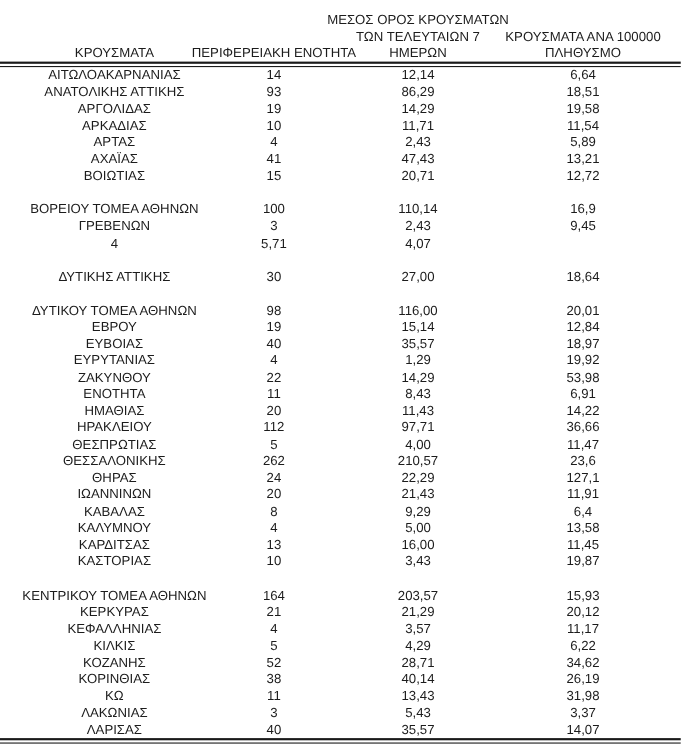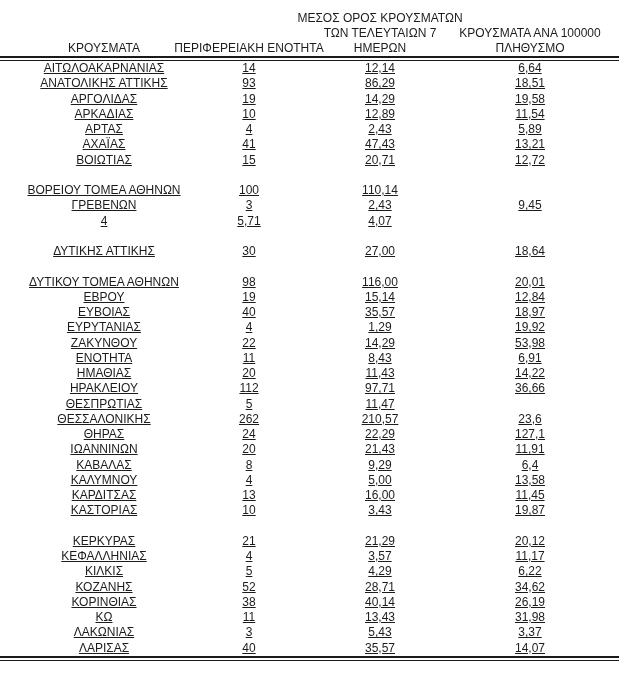--- a/index.html
+++ b/index.html
@@ -39,21 +39,20 @@
   .th span {
     white-space: nowrap;
   }
   .rule {
     height: 2px;
     border-top: 2px solid #1a1a1a;
     border-bottom: 1px solid #1a1a1a;
   }
   .tbody {
     width: 572px;
-    text-decoration: underline;
   }
   .row {
     display: grid;
     grid-template-columns: 208px 82px 180px 120px 1fr;
     height: 15.25px;
     line-height: 15.25px;
   }
   .spacer-row {
     height: 15.25px;
   }
@@ -104,21 +103,21 @@
         </div>
         <div class="row">
           <div class="cell c1">ΑΡΓΟΛΙΔΑΣ</div>
           <div class="cell c2">19</div>
           <div class="cell c3">14,29</div>
           <div class="cell c4">19,58</div>
         </div>
         <div class="row">
           <div class="cell c1">ΑΡΚΑΔΙΑΣ</div>
           <div class="cell c2">10</div>
-          <div class="cell c3">12,89</div>
+          <div class="cell c3">11,71</div>
           <div class="cell c4">11,54</div>
         </div>
         <div class="row">
           <div class="cell c1">ΑΡΤΑΣ</div>
           <div class="cell c2">4</div>
           <div class="cell c3">2,43</div>
           <div class="cell c4">5,89</div>
         </div>
         <div class="row">
           <div class="cell c1">ΑΧΑΪΑΣ</div>
@@ -130,20 +129,21 @@
           <div class="cell c1">ΒΟΙΩΤΙΑΣ</div>
           <div class="cell c2">15</div>
           <div class="cell c3">20,71</div>
           <div class="cell c4">12,72</div>
         </div>
         <div class="spacer-row"></div>
         <div class="row">
           <div class="cell c1">ΒΟΡΕΙΟΥ ΤΟΜΕΑ ΑΘΗΝΩΝ</div>
           <div class="cell c2">100</div>
           <div class="cell c3">110,14</div>
+          <div class="cell c4">16,9</div>
         </div>
         <div class="row">
           <div class="cell c1">ΓΡΕΒΕΝΩΝ</div>
           <div class="cell c2">3</div>
           <div class="cell c3">2,43</div>
           <div class="cell c4">9,45</div>
         </div>
         <div class="row">
           <div class="cell c2">4</div>
           <div class="cell c3">5,71</div>
@@ -201,20 +201,21 @@
         </div>
         <div class="row">
           <div class="cell c1">ΗΡΑΚΛΕΙΟΥ</div>
           <div class="cell c2">112</div>
           <div class="cell c3">97,71</div>
           <div class="cell c4">36,66</div>
         </div>
         <div class="row">
           <div class="cell c1">ΘΕΣΠΡΩΤΙΑΣ</div>
           <div class="cell c2">5</div>
+          <div class="cell c3">4,00</div>
           <div class="cell c4">11,47</div>
         </div>
         <div class="row">
           <div class="cell c1">ΘΕΣΣΑΛΟΝΙΚΗΣ</div>
           <div class="cell c2">262</div>
           <div class="cell c3">210,57</div>
           <div class="cell c4">23,6</div>
         </div>
         <div class="row">
           <div class="cell c1">ΘΗΡΑΣ</div>
@@ -247,20 +248,26 @@
           <div class="cell c4">11,45</div>
         </div>
         <div class="row">
           <div class="cell c1">ΚΑΣΤΟΡΙΑΣ</div>
           <div class="cell c2">10</div>
           <div class="cell c3">3,43</div>
           <div class="cell c4">19,87</div>
         </div>
         <div class="spacer-row"></div>
         <div class="row">
+          <div class="cell c1">ΚΕΝΤΡΙΚΟΥ ΤΟΜΕΑ ΑΘΗΝΩΝ</div>
+          <div class="cell c2">164</div>
+          <div class="cell c3">203,57</div>
+          <div class="cell c4">15,93</div>
+        </div>
+        <div class="row">
           <div class="cell c1">ΚΕΡΚΥΡΑΣ</div>
           <div class="cell c2">21</div>
           <div class="cell c3">21,29</div>
           <div class="cell c4">20,12</div>
         </div>
         <div class="row">
           <div class="cell c1">ΚΕΦΑΛΛΗΝΙΑΣ</div>
           <div class="cell c2">4</div>
           <div class="cell c3">3,57</div>
           <div class="cell c4">11,17</div>

